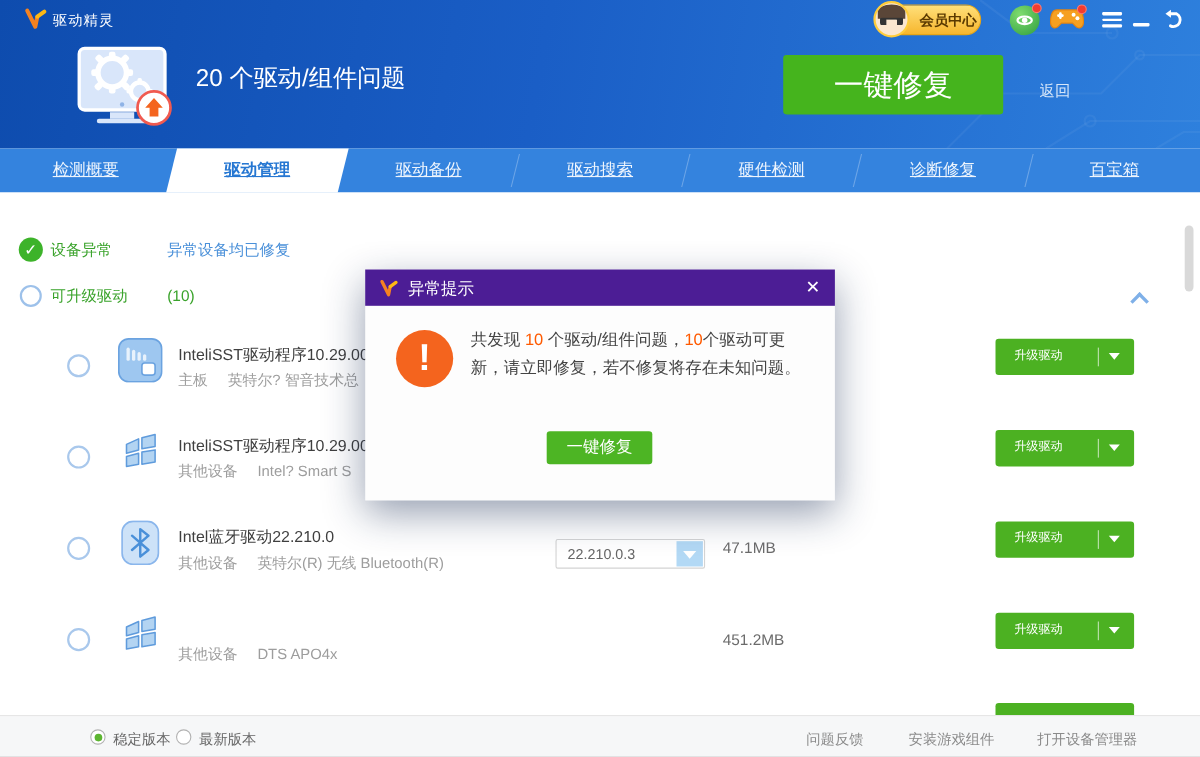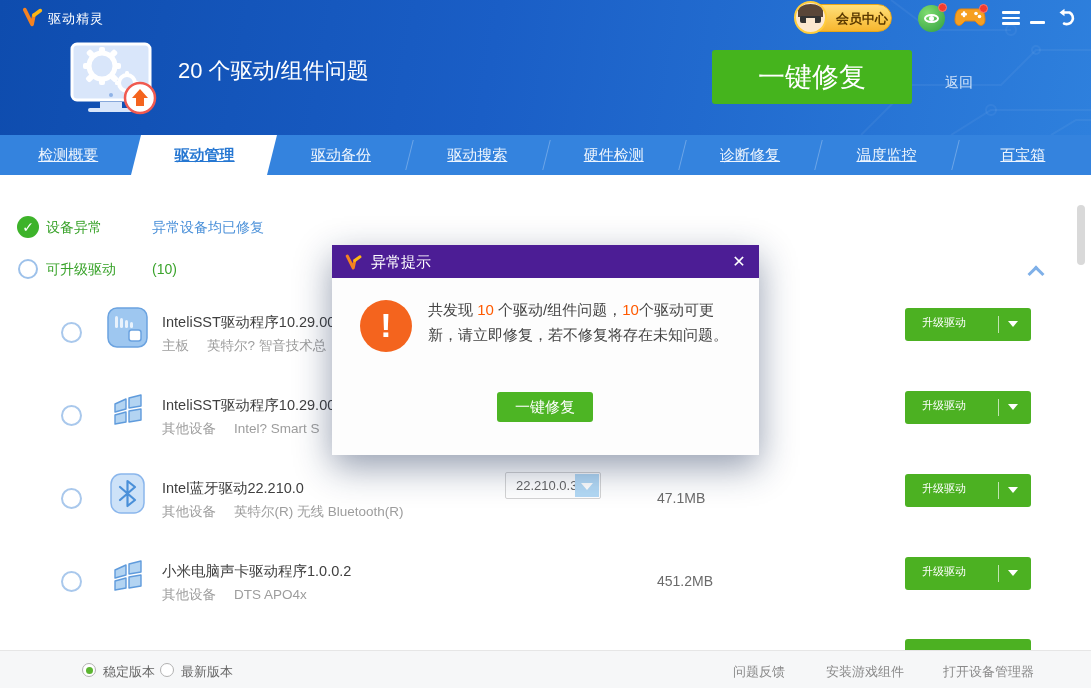--- a/index.html
+++ b/index.html
@@ -65,21 +65,21 @@
   .chevron-up { position:absolute; left:1030px; top:93px; width:12px; height:12px;
     border-left:3px solid #7fb0e8; border-top:3px solid #7fb0e8; transform:rotate(45deg); cursor:pointer; }
   .scrollbar { position:absolute; left:1077px; top:30px; width:8px; height:60px; background:#d9d9d9; border-radius:4px; cursor:pointer; }
 
   .drow { position:absolute; left:0; width:1091px; height:83px; }
   .radio { position:absolute; left:61px; top:22px; width:21px; height:21px; border:2px solid #a9c8ec; border-radius:50%; cursor:pointer; }
   .tile { position:absolute; left:107px; top:7px; width:41px; height:41px; }
   .dtitle { position:absolute; left:162px; top:13px; font-size:14.5px; color:#3f3f3f; }
   .dsub { position:absolute; left:162px; top:37px; font-size:13.5px; color:#9d9d9d; }
   .dsub .ddet { margin-left:18px; }
-  .vsel { position:absolute; left:505px; top:6px; width:96px; height:27px; background:#fff;
+  .vsel { position:absolute; left:505px; top:24px; width:136px; height:27px; background:#fff;
     border:1px solid #d4d4d4; border-radius:2px; cursor:pointer; }
   .vtext { position:absolute; left:10px; top:5px; font-size:13px; color:#666; }
   .varrow { position:absolute; right:1px; top:1px; width:24px; height:23px; background:#b3d9f5; }
   .varrow i { position:absolute; left:6px; top:9px; width:0; height:0;
     border-left:6px solid transparent; border-right:6px solid transparent; border-top:7px solid #fff; }
   .vsize { position:absolute; left:657px; top:24px; font-size:14px; color:#6b6b6b; }
   .upbtn { position:absolute; left:905px; top:8px; width:126px; height:33px; background:#4cb122;
     border-radius:3px; color:#fff; cursor:pointer; }
   .uplabel { position:absolute; left:17px; top:7px; font-size:11px; }
   .updiv { position:absolute; left:93px; top:8px; width:1px; height:17px; background:rgba(255,255,255,.65); }
@@ -207,21 +207,20 @@
     <div class="back-link">返回</div>
   </div>
 
   <div class="tabbar">
     <div class="tab"><span>检测概要</span></div>
     <div class="tab active"><span>驱动管理</span></div>
     <div class="tab"><span>驱动备份</span></div>
     <div class="tab"><span>驱动搜索</span></div>
     <div class="tab"><span>硬件检测</span></div>
     <div class="tab"><span>诊断修复</span></div>
-    <div class="tab"><span>温度监控</span></div>
     <div class="tab"><span>百宝箱</span></div>
   </div>
 
   <div class="content">
 
     <div class="staticon check-ok">✓</div>
     <span class="stat-label" style="top:44px">设备异常</span>
     <span class="stat-note" style="top:44px">异常设备均已修复</span>
 
     <div class="staticon circ-empty"></div>
@@ -307,21 +306,20 @@
       <span class="tile">
         <svg viewBox="0 0 41 41" width="41" height="41">
           <g fill="#b3d4f2" stroke="#5f9bdc" stroke-width="1.4" stroke-linejoin="round">
             <path d="M8 14 L19 9 L19 19 L8 22 Z"></path>
               <path d="M22 8 L34 5 L34 16 L22 18 Z"></path>
             <path d="M8 25 L19 22 L19 32 L8 34 Z"></path>
               <path d="M22 21 L34 19 L34 30 L22 32 Z"></path>
           </g>
         </svg>
       </span>
-      <div class="dtitle">小米电脑声卡驱动程序1.0.0.2</div>
       <div class="dsub">
         <span>其他设备</span><span class="ddet">DTS APO4x</span>
       </div>
       <span class="vsize">451.2MB</span>
       <div class="upbtn">
         <span class="uplabel">升级驱动</span>
         <span class="updiv"></span>
         <span class="uparrow"></span>
       </div>
     </div>

